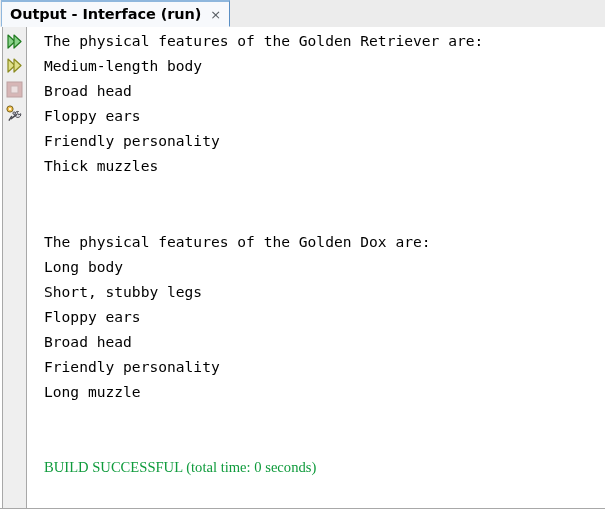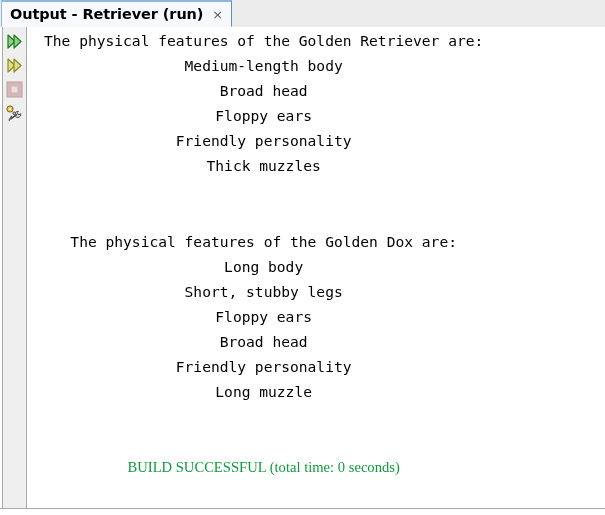--- a/index.html
+++ b/index.html
@@ -113,42 +113,42 @@
     position: absolute;
     left: 16px;
     top: 1px;
     font-family: "DejaVu Sans Mono", "Liberation Mono", monospace;
     font-size: 14.6px;
     line-height: 25.1px;
     color: #000000;
     white-space: pre;
     letter-spacing: 0px;
   }
-  .ln { display: block; height: 25.1px; text-align: center; }
+  .ln { display: block; height: 25.1px; }
   .ln.blank { color: transparent; }
   .ln.success { color: #0f9b3c; font-family: Liberation Serif, serif; }
 
   
   .bottom-rule {
     position: absolute;
     left: 0;
     top: 481px;
     width: 605px;
     height: 1px;
     background: #a8a8a8;
   }
 </style>
 </head>
 <body>
 
 <div id="app">
 
   <div class="tabstrip">
     <div class="tab" id="output-tab">
-      <span class="tab-title">Output - Retriever (run)</span>
+      <span class="tab-title">Output - Interface (run)</span>
       <span class="tab-close">×</span>
     </div>
   </div>
 
   <div class="content-area">
 
     <div class="toolbar">
 
       <div class="tb-btn">
         <span>

